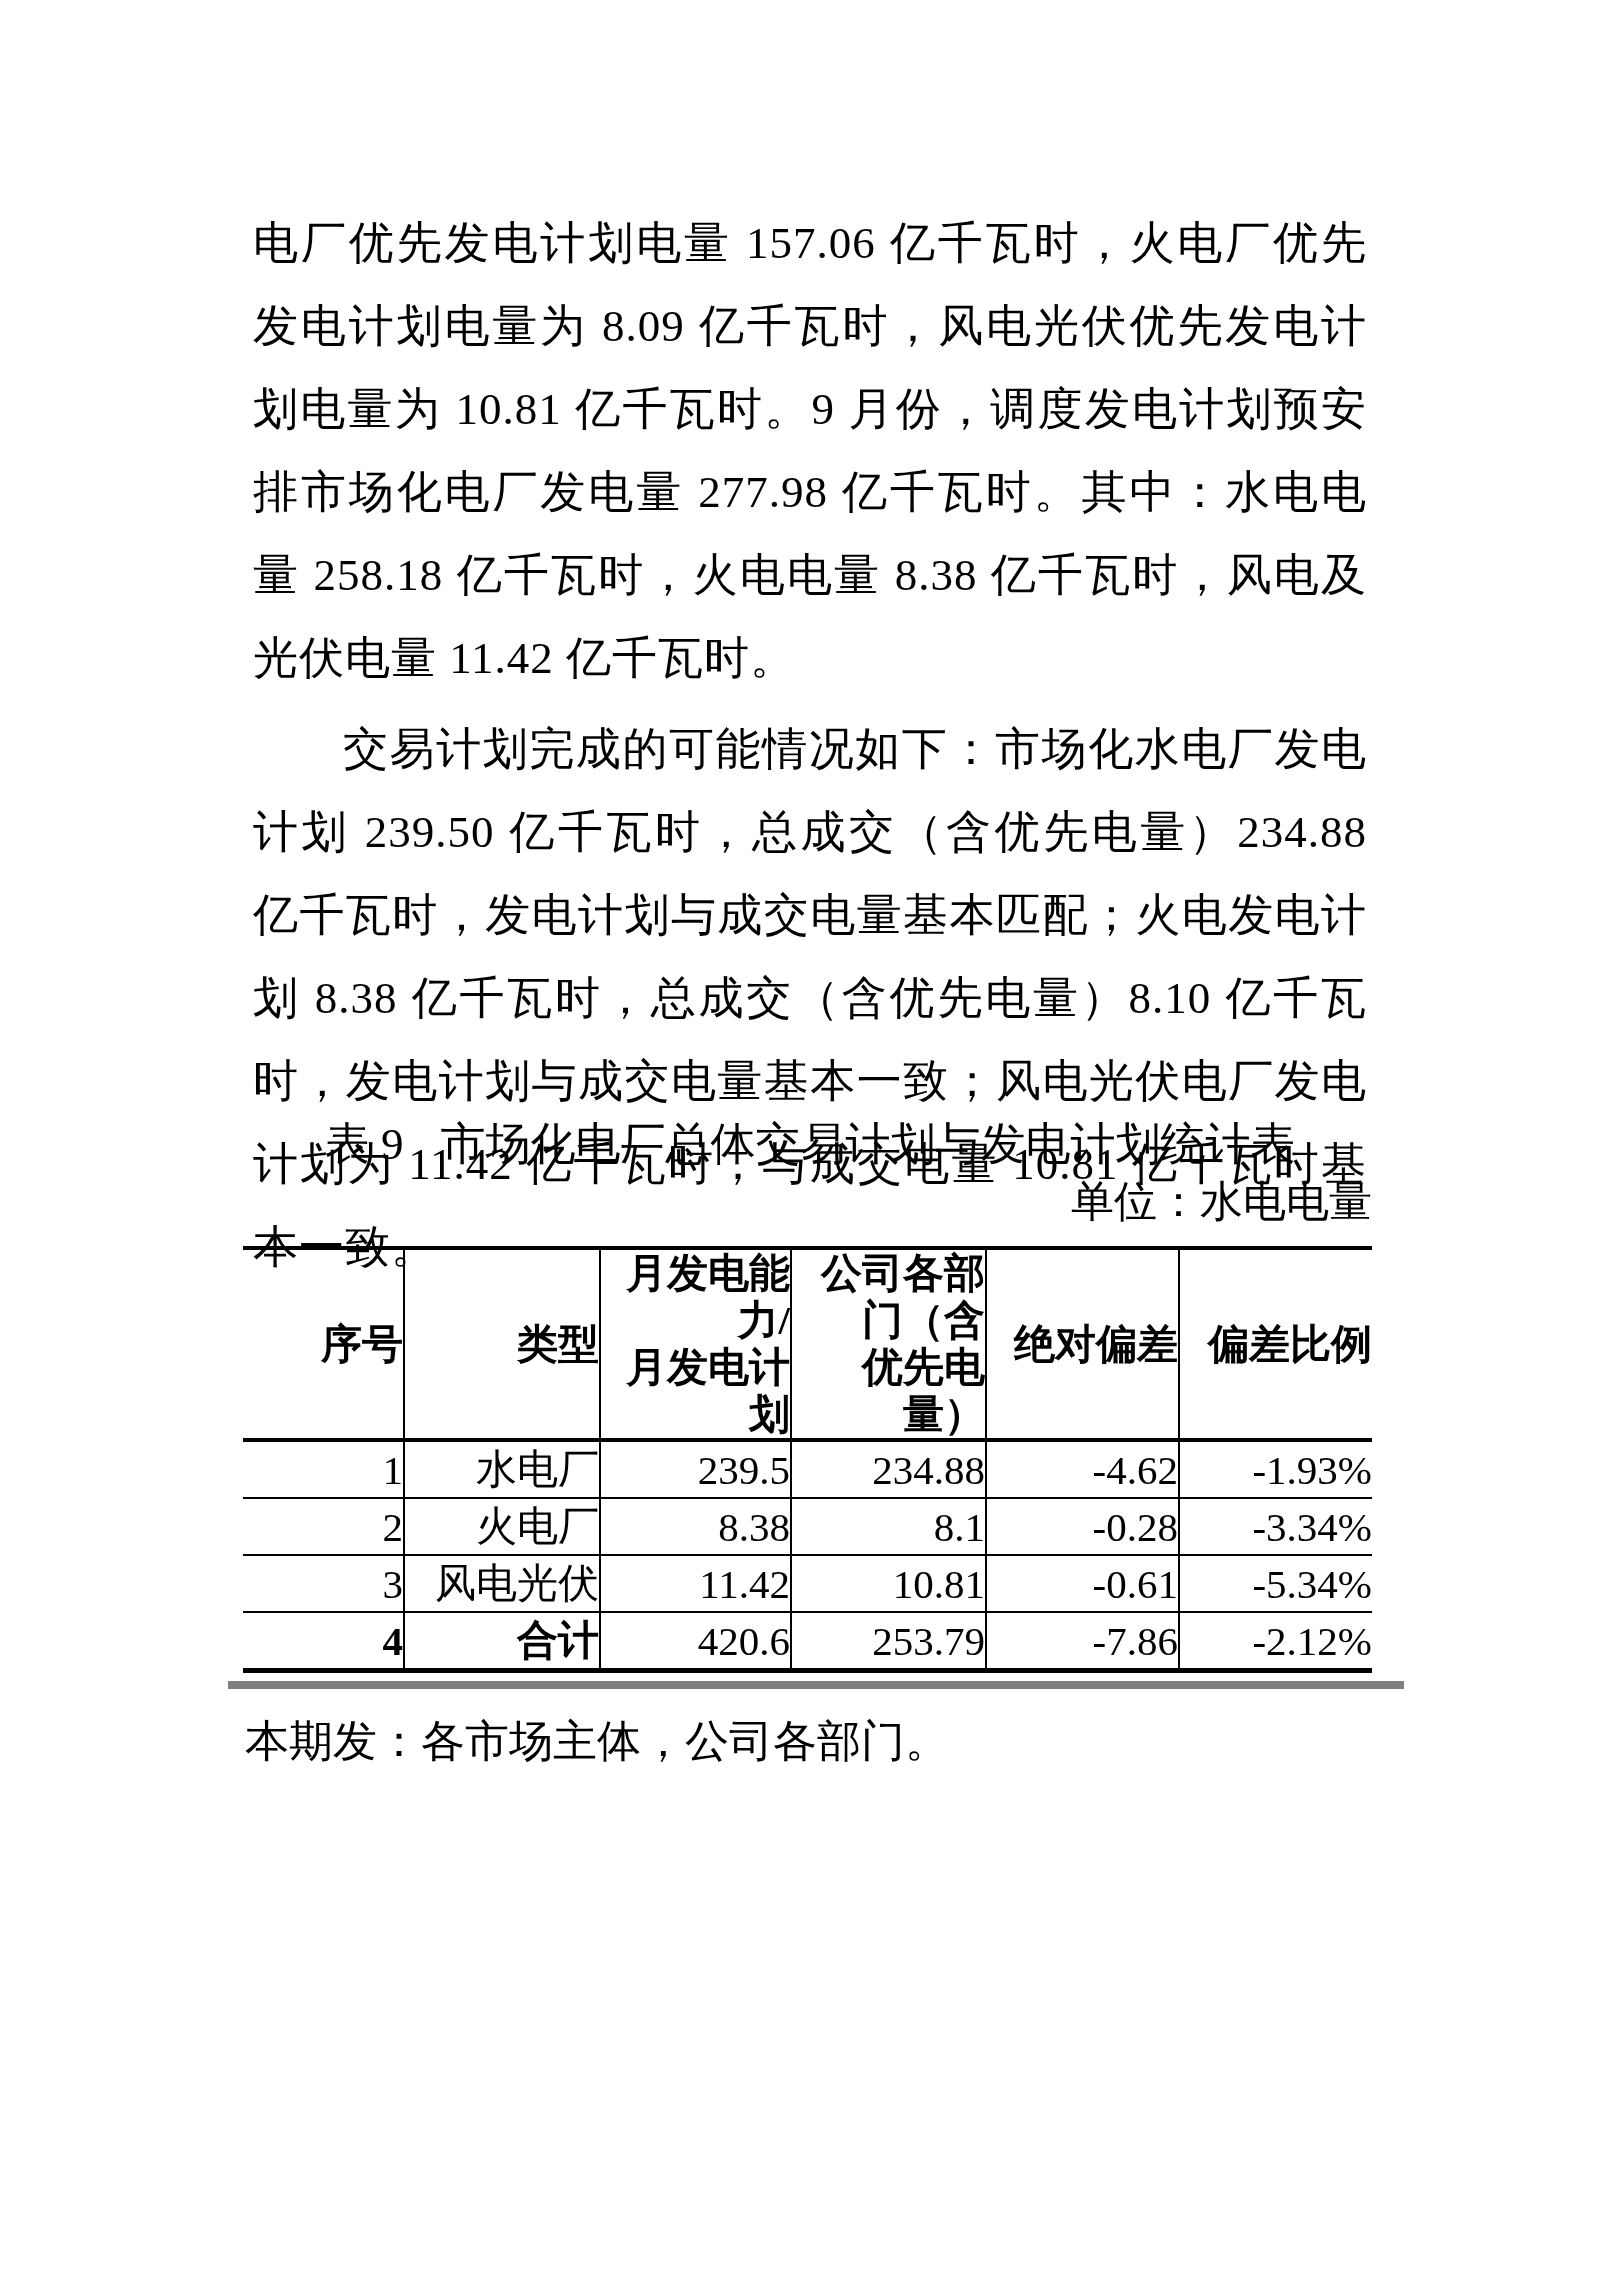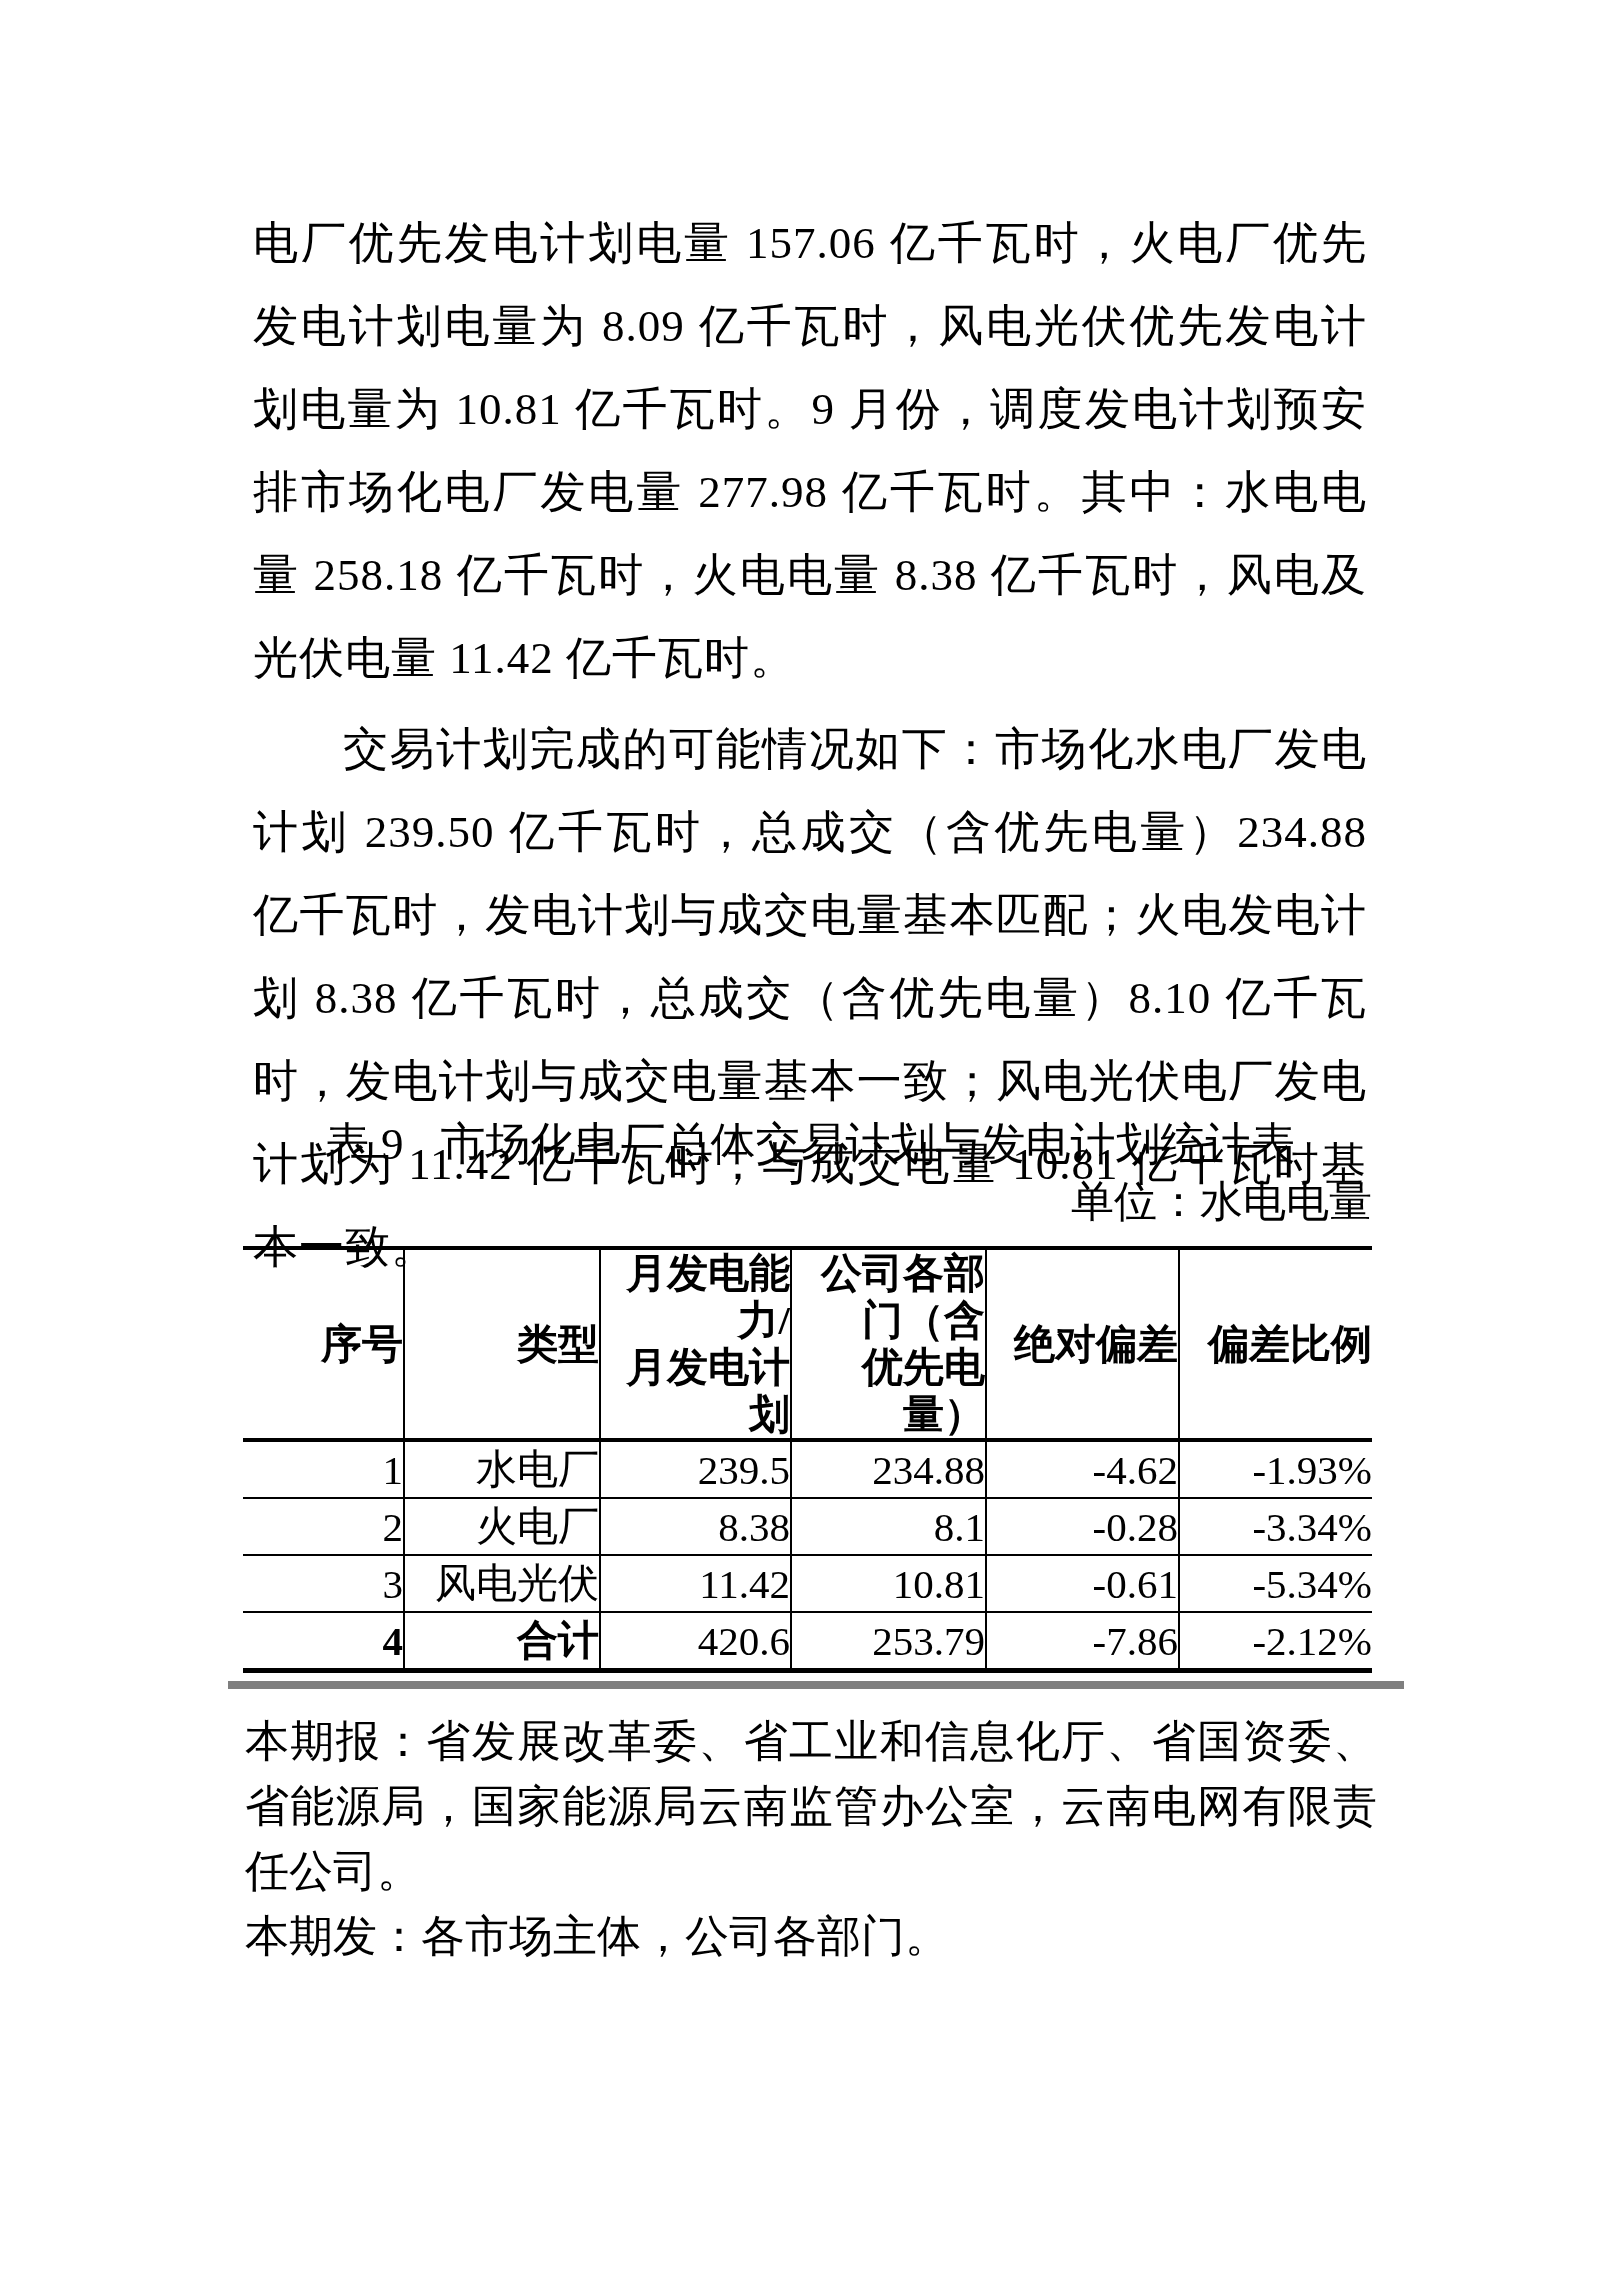--- a/index.html
+++ b/index.html
@@ -187,19 +187,18 @@
         <td>253.79</td>
         <td>-7.86</td>
         <td>-2.12%</td>
       </tr>
     </tbody>
   </table>
 
   <div class="footer-rule"></div>
 
   <div class="footer-text">
-    <p>本期报：省发展改革委、省工业和信息化厅、省国资委、省能源局，国家能源局云南监管办公室，云南电网有限责任公司。</p>
     <p>本期发：各市场主体，公司各部门。</p>
   </div>
 
 
 </div>
 
 
 </body></html>

